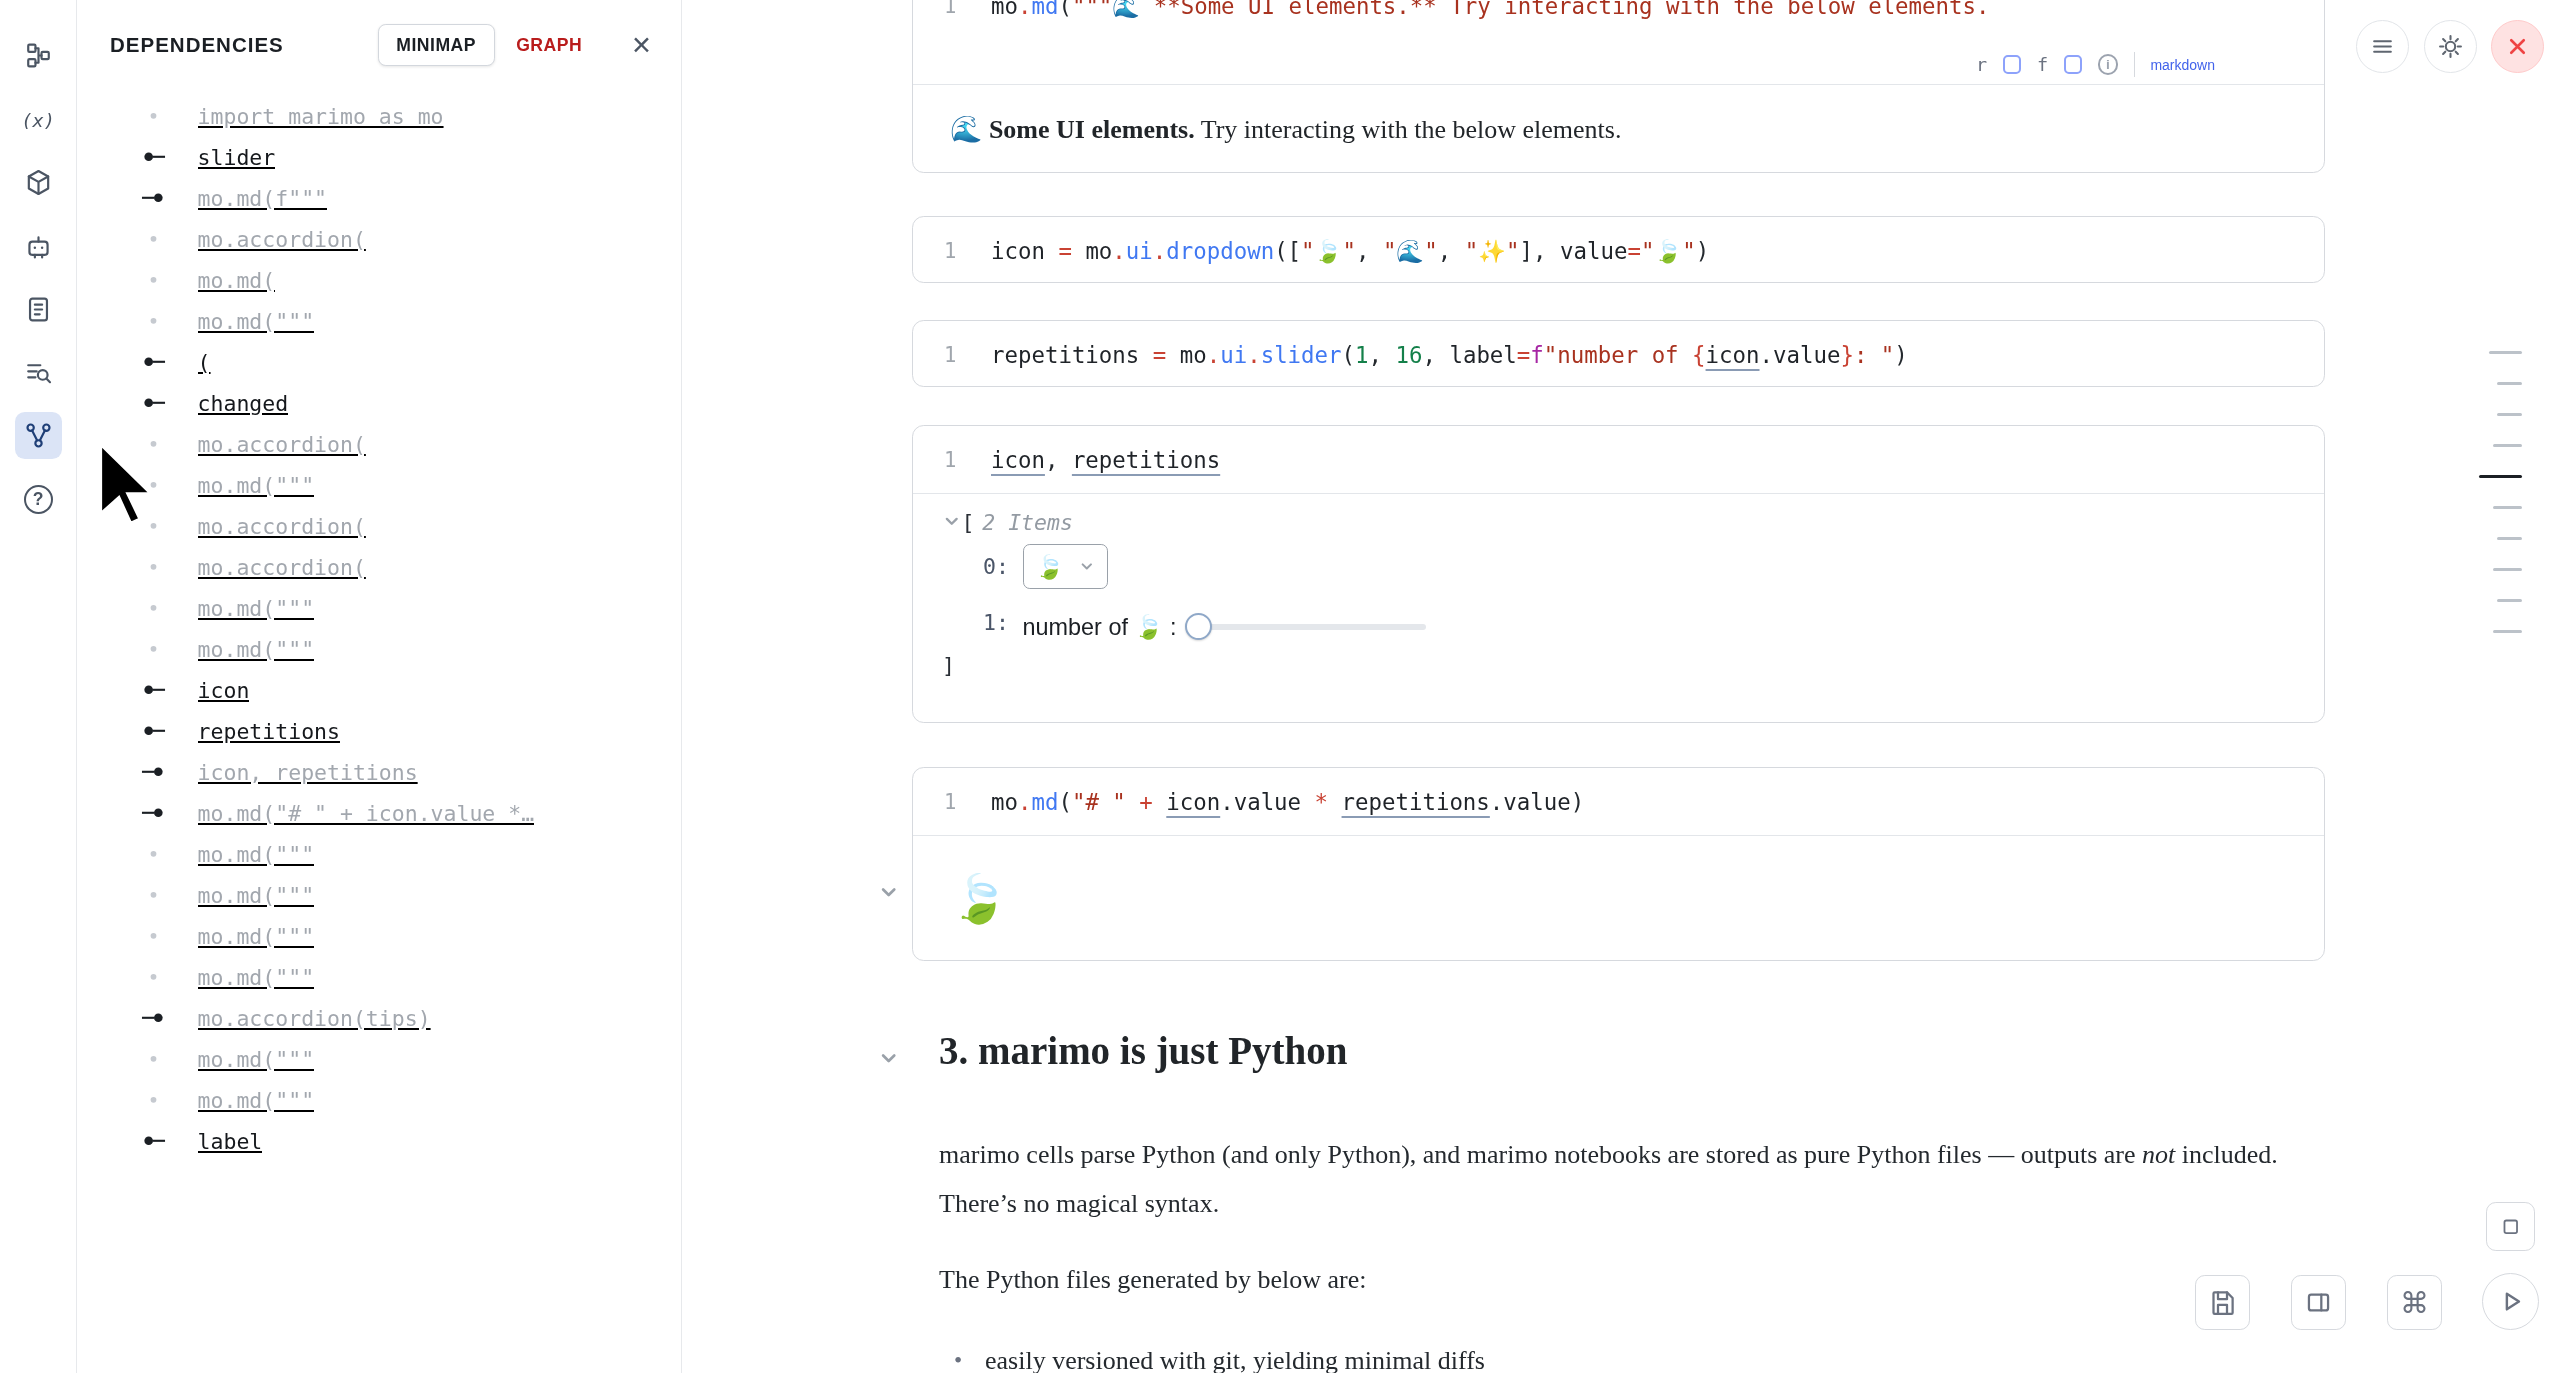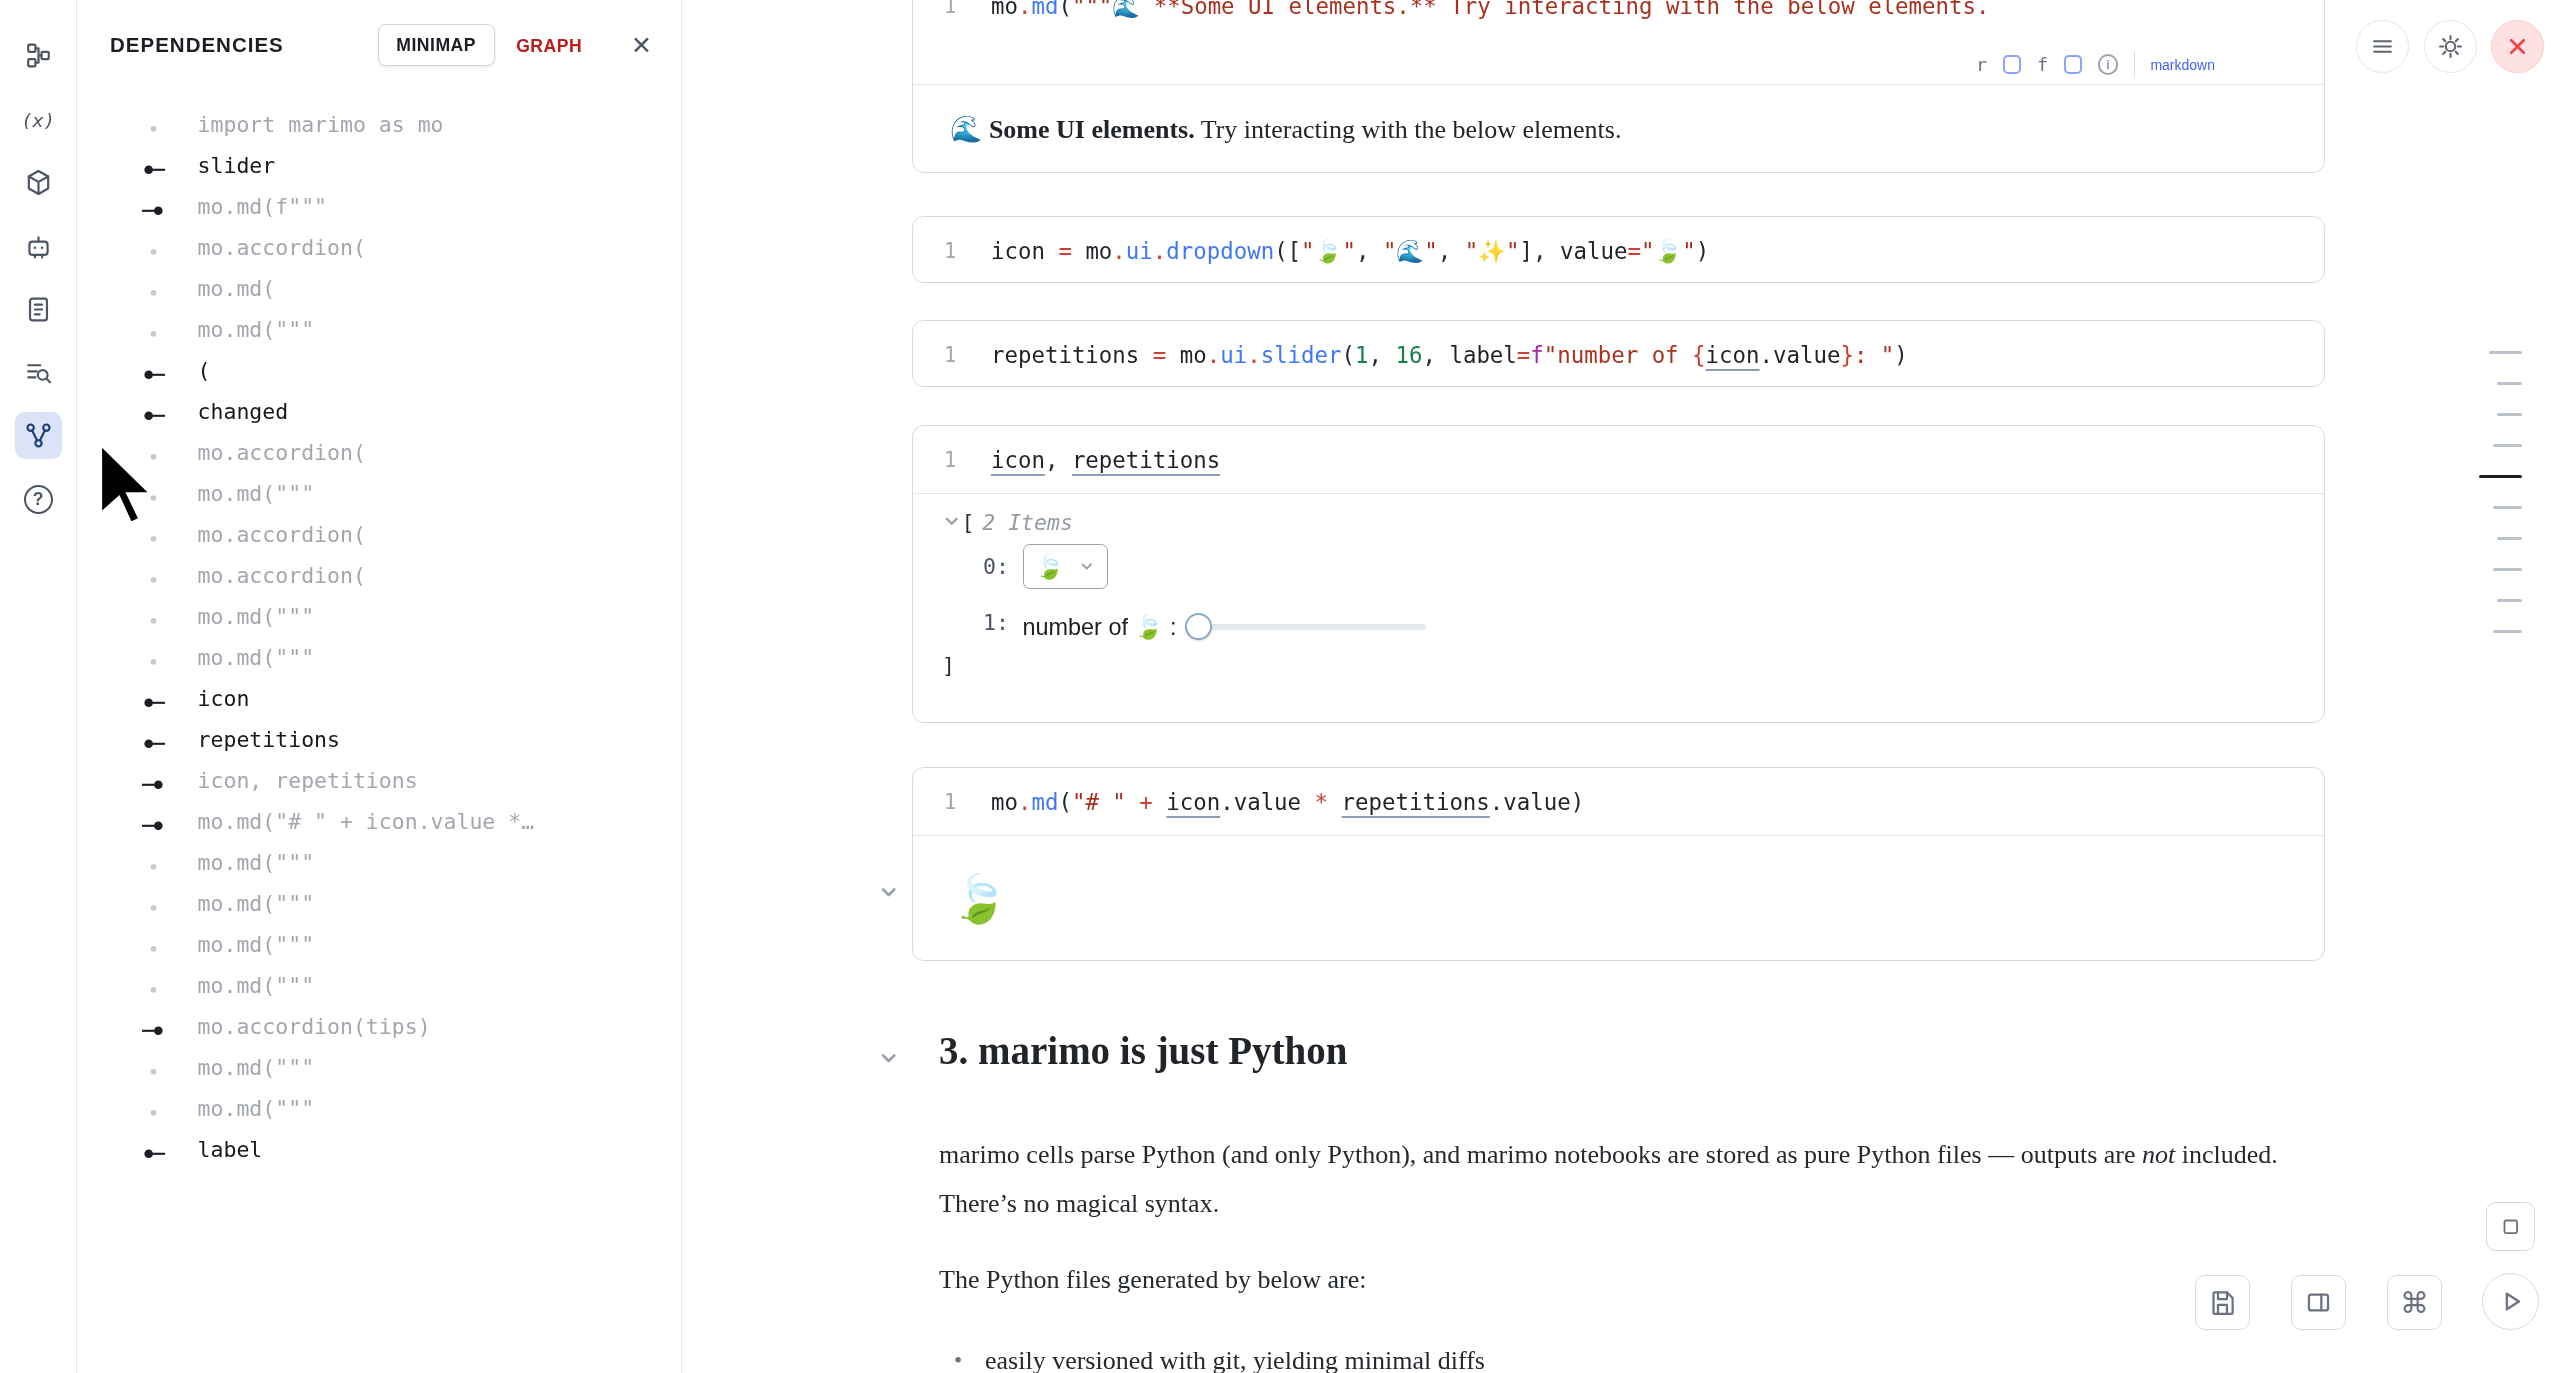--- a/index.html
+++ b/index.html
@@ -20,28 +20,28 @@
                display:flex; align-items:center; justify-content:center; font-size:17.6px; font-weight:bold; }
 
   
   #cursor { position:absolute; left:98px; top:441px; z-index:60; pointer-events:none; }
 
   
   #panel { position:absolute; left:77px; top:0; width:605px; height:1374px; background:#fff;
            border-right:1px solid #e7e9ec; z-index:20; }
   #panel-header { display:flex; align-items:center; height:84px; padding:6px 29px 0 33px; gap:17.6px; }
   #panel-title { font-size:20.5px; font-weight:700; letter-spacing:1px; color:#1b1f24; flex:0 0 auto; }
-  #tabs { margin-left:auto; display:flex; align-items:flex-end; gap:3.9px; }
+  #tabs { margin-left:auto; display:flex; align-items:center; gap:3.9px; }
   .tab { border:none; background:transparent; font-size:17.6px; font-weight:600; letter-spacing:0.5px;
          color:#b91c1c; padding:9.8px 17.6px; border-radius:7.8px; cursor:pointer; font-family:inherit; }
   .tab.active { background:#fff; border:1px solid #d3d7dd; box-shadow:0 1px 2.9px rgba(0,0,0,.10); color:#1b1f24; }
   #panel-close { border:none; background:transparent; font-size:25px; color:#4b5563; cursor:pointer;
                  margin-left:13.7px; line-height:1; }
   #minimap-list { margin-top:11.7px; }
-  .mm-row { display:flex; align-items:flex-end; height:41px; padding-left:64px; cursor:pointer; }
+  .mm-row { display:flex; align-items:center; height:41px; padding-left:64px; cursor:pointer;text-decoration:underline; }
   .mm-mk { width:39px; display:flex; align-items:center; flex:0 0 auto; }
   .mm-tx { margin-left:17.6px; font-family:"DejaVu Sans Mono", monospace; font-size:21.5px;
            color:#a2a7ae; white-space:nowrap; overflow:hidden; text-overflow:ellipsis; max-width:459px; }
   .mm-tx.strong { color:#15181c; }
 
   
   .cell { position:absolute; left:912px; width:1413px; background:#fff;
           border:1px solid #d6d9de; border-radius:11.7px; }
   .code-row { display:flex; align-items:center; padding-left:31px;
               font-family:"DejaVu Sans Mono", monospace; font-size:22.4px; color:#1f2328; cursor:text; }

